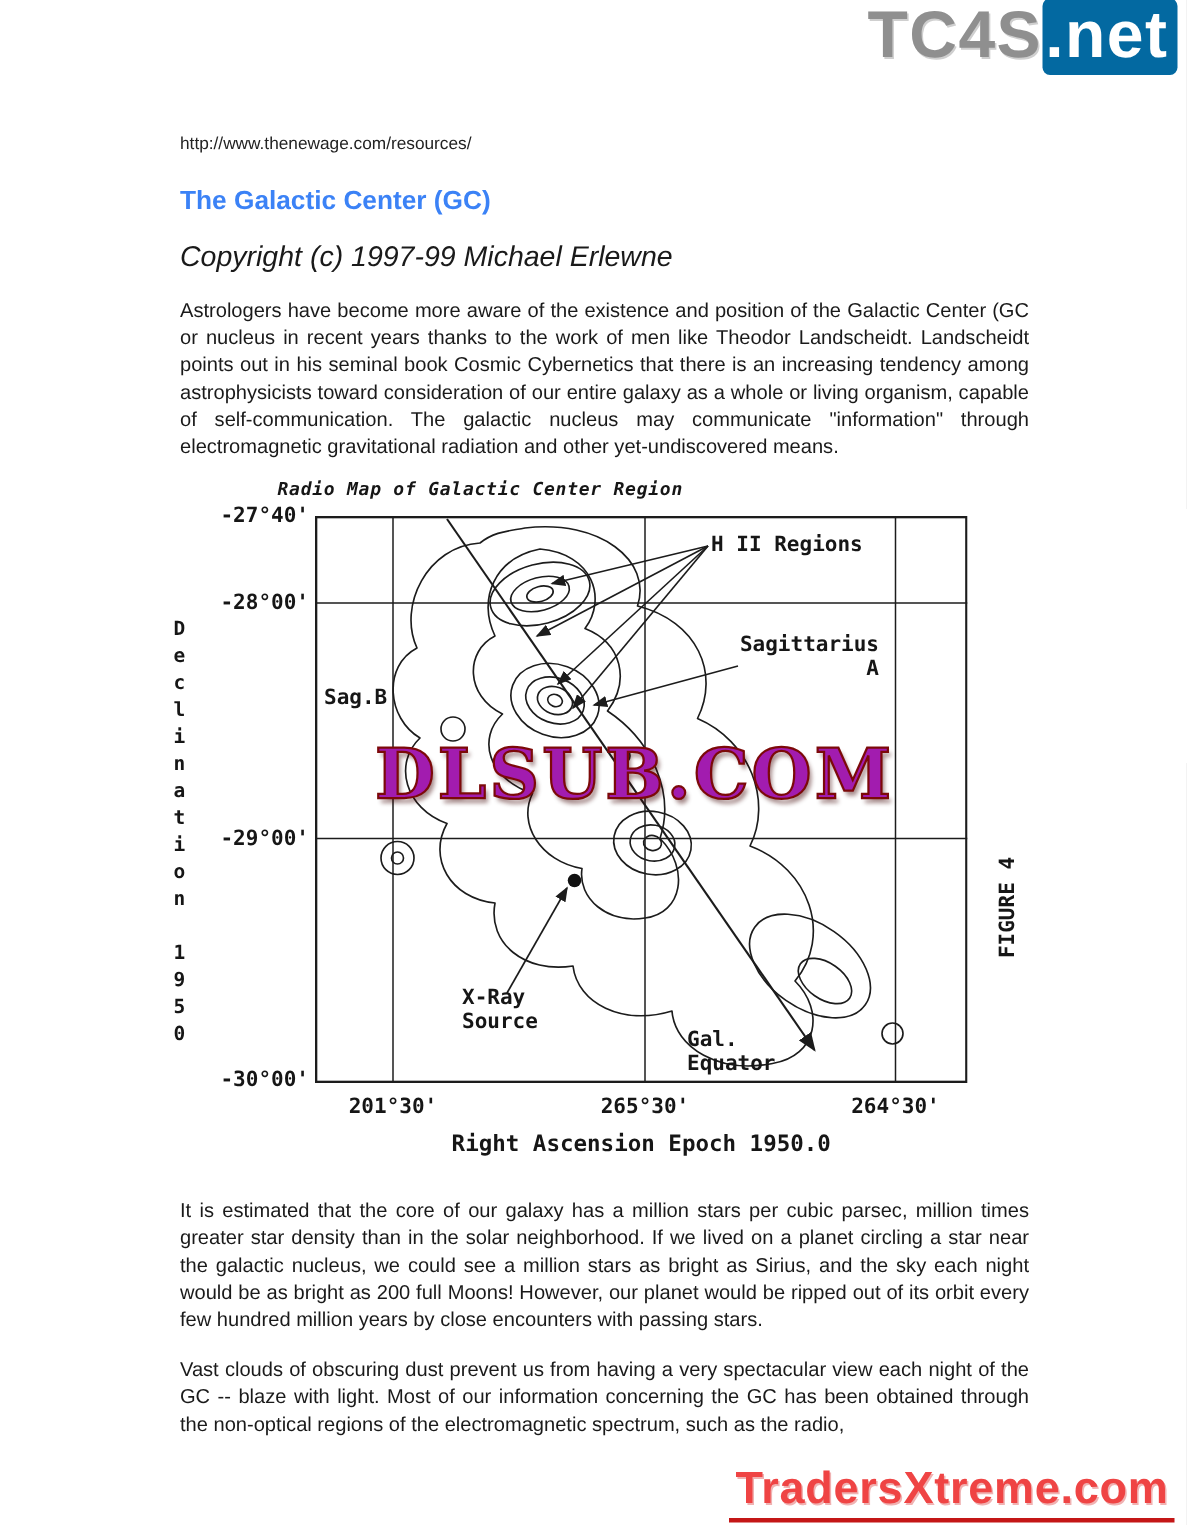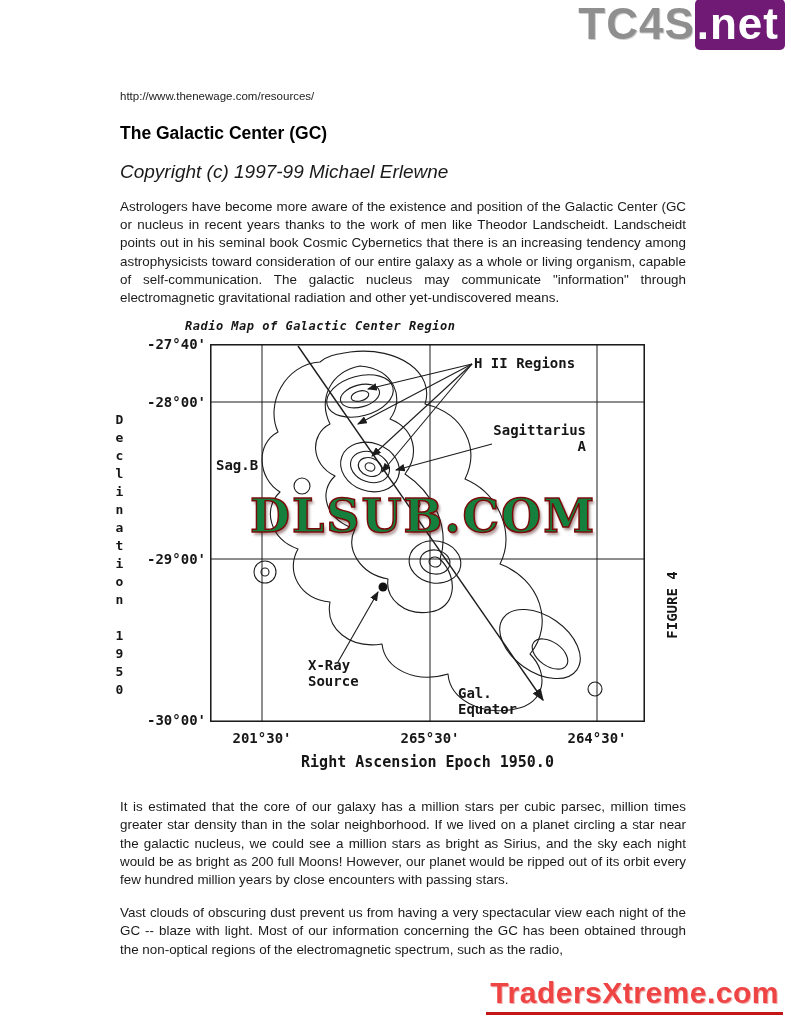--- a/index.html
+++ b/index.html
@@ -5,25 +5,25 @@
   * { margin:0; padding:0; box-sizing:border-box; }
   html,body { background:#e9e9e9; }
   .page {
     position:relative; width:791px; height:1024px; margin:0 auto;
     background:#ffffff; overflow:hidden;
     font-family:"Liberation Sans", sans-serif; color:#1a1a1a;
   }
   
   .logo { position:absolute; top:0px; right:6px; font-size:44px; font-weight:bold; line-height:48px; letter-spacing:1px; }
   .logo .pre { color:#8f8f8f; text-shadow:1px 1px 0 #cfcfcf; }
-  .logo .suf { color:#ffffff; background:#701a75; padding:0 6px 2px 2px; border-radius:5px; }
+  .logo .suf { color:#ffffff; background:#0369a1; padding:0 6px 2px 2px; border-radius:5px; }
   
   .content { padding:90px 105px 0 120px; }
   .src-url { font-size:11.5px; color:#222; }
-  h1.doc-title { margin-top:21px; font-size:17.5px; font-weight:bold; color:#000000; }
+  h1.doc-title { margin-top:21px; font-size:17.5px; font-weight:bold; color:#3b82f6; }
   .copyright { margin-top:17px; font-size:19px; font-style:italic; }
   p.body-par { margin-top:15px; font-size:13.4px; line-height:18.2px; text-align:justify; }
   
   .figure { position:relative; width:791px; height:462px; margin-top:10px;
             font-family:"DejaVu Sans Mono", monospace; color:#161616; }
   .fig-title { position:absolute; left:185px; top:2px; width:435px; text-align:left;
                font-size:12px; font-weight:bold; letter-spacing:0.5px;font-style:italic; }
   .map-svg { position:absolute; left:210px; top:27px; }
   .ytick { position:absolute; left:118px; width:88px; text-align:right; font-size:14px; font-weight:bold; }
   .xtick { position:absolute; width:84px; text-align:center; font-size:14px; font-weight:bold; top:413px; }
@@ -35,21 +35,21 @@
   .map-label { position:absolute; font-size:14px; font-weight:bold; white-space:pre-line; line-height:16px; }
   .lab-h2 { left:474px; top:38px; }
   .lab-sgra { left:476px; top:105px; width:110px; text-align:right; }
   .lab-sagb { left:216px; top:140px; }
   .lab-xray { left:308px; top:340px; }
   .lab-galeq { left:458px; top:368px; }
   .lab-figcap { left:627px; top:280px; width:90px; text-align:center; transform:rotate(-90deg); }
   .watermark-center {
     position:absolute; left:250px; top:172px;
     font-family:"DejaVu Serif", serif; font-weight:bold; font-size:46px; letter-spacing:2px;
-    color:#15803d; -webkit-text-stroke:1.5px #7c0909;
+    color:#a21caf; -webkit-text-stroke:1.5px #7c0909;
     text-shadow:2px 3px 3px rgba(60,0,0,0.45);
   }
   
   .footer-brand {
     position:absolute; right:8px; top:976px;
     font-size:30px; font-weight:bold; color:#ef4444; letter-spacing:0.5px;
     border-bottom:3px solid #c41616; padding:0 4px 2px 4px;
     text-shadow:1px 1px 0 #f0b2b2;
   }
 </style>

